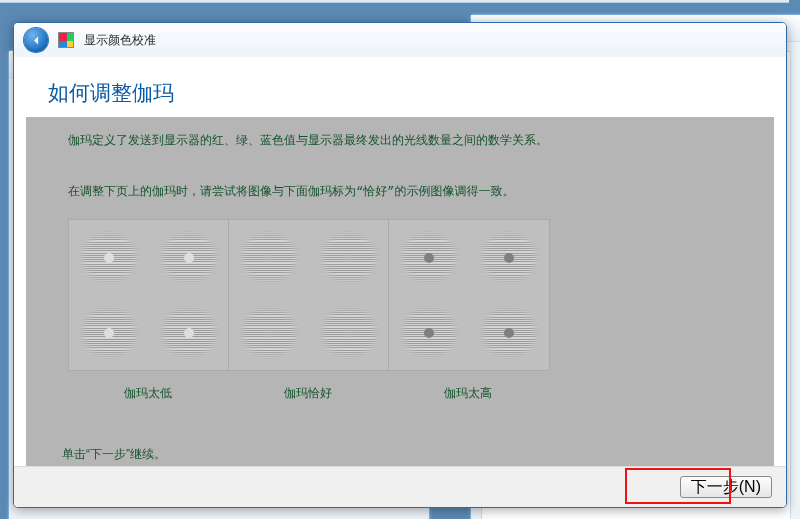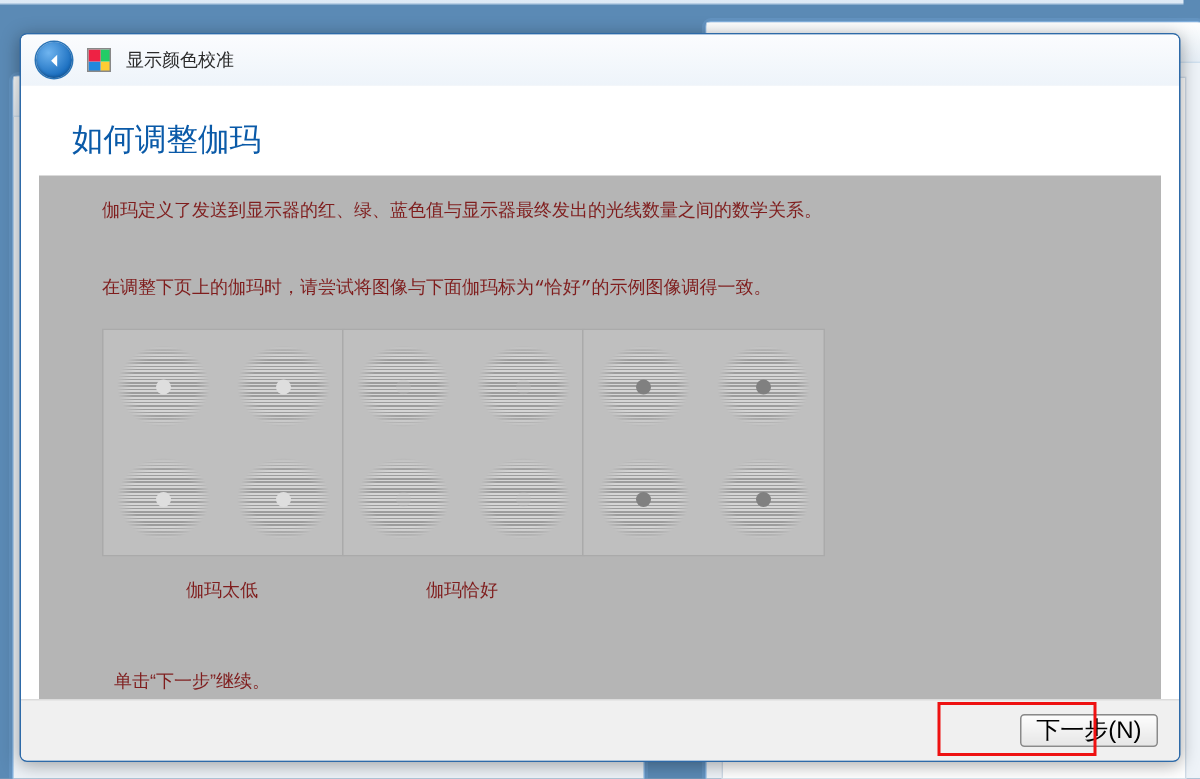--- a/index.html
+++ b/index.html
@@ -45,21 +45,21 @@
       linear-gradient(#fc3 0 0) 8px 8px/8px 8px no-repeat;
     border:1px solid #888;box-sizing:border-box;
   }
   .apptitle{color:#2b2b2b;}
 
   .content{position:absolute;left:0;right:0;top:34px;bottom:40px;background:#fff;}
   .heading{color:#0a5aa8;font-size:21px;margin:22px 0 14px 34px;}
   .graypanel{
     position:absolute;left:12px;right:12px;top:60px;bottom:0;
     background:#b5b5b5;padding:14px 42px 0 42px;box-sizing:border-box;
-    color:#7f1d1d;
+    color:#14532d;
   }
   .para{margin:0 0 34px 0;line-height:1.5;}
   .para.p2{margin-bottom:18px;font-family:Liberation Mono, monospace;}
   .examples{display:flex;margin-top:6px;}
   .ex{width:160px;text-align:center;}
   .sample{
     width:160px;height:150px;background:#bfbfbf;position:relative;
     display:grid;grid-template:1fr 1fr/1fr 1fr;gap:0;
     border:1px solid #aaa;
   }
@@ -68,21 +68,21 @@
     position:absolute;inset:4px;
     background:repeating-linear-gradient(to bottom,#9c9c9c 0 1px,#d5d5d5 1px 2.2px);
     -webkit-mask:radial-gradient(ellipse 55% 52% at 50% 50%,#000 55%,transparent 78%);
             mask:radial-gradient(ellipse 55% 52% at 50% 50%,#000 55%,transparent 78%);
   }
   .dot{width:10px;height:10px;border-radius:50%;position:relative;z-index:2;}
   .ex.low .dot{background:#dedede;}
   .ex.good .dot{background:#bfbfbf;opacity:.3;}
   .ex.high .dot{background:#808080;}
   .exlabel{margin-top:14px;}
-  .continue{position:absolute;left:50px;bottom:4px;}
+  .continue{position:absolute;left:36px;bottom:4px;}
 
   .footer{
     position:absolute;left:0;right:0;bottom:0;height:40px;
     background:#f0f0f0;border-top:1px solid #dcdcdc;
     display:flex;align-items:center;justify-content:flex-end;gap:8px;
     padding-right:14px;
   }
   .btn{
     min-width:78px;height:22px;border:1px solid #8a8a8a;border-radius:3px;
     background:linear-gradient(#fdfdfd,#e6e6e6);
@@ -184,20 +184,21 @@
                 </div>
               <div class="cell">
                   <div class="stripes"></div>
                   <div class="dot"></div>
                 </div>
               <div class="cell">
                   <div class="stripes"></div>
                   <div class="dot"></div>
                 </div>
             </div>
+            <div class="exlabel">伽玛太高</div>
           </div>
         </div>
 
         <div class="continue">单击“下一步”继续。</div>
       </div>
     </div>
 
     <div class="footer">
       <button class="btn">下一步(N)</button>
     </div>

